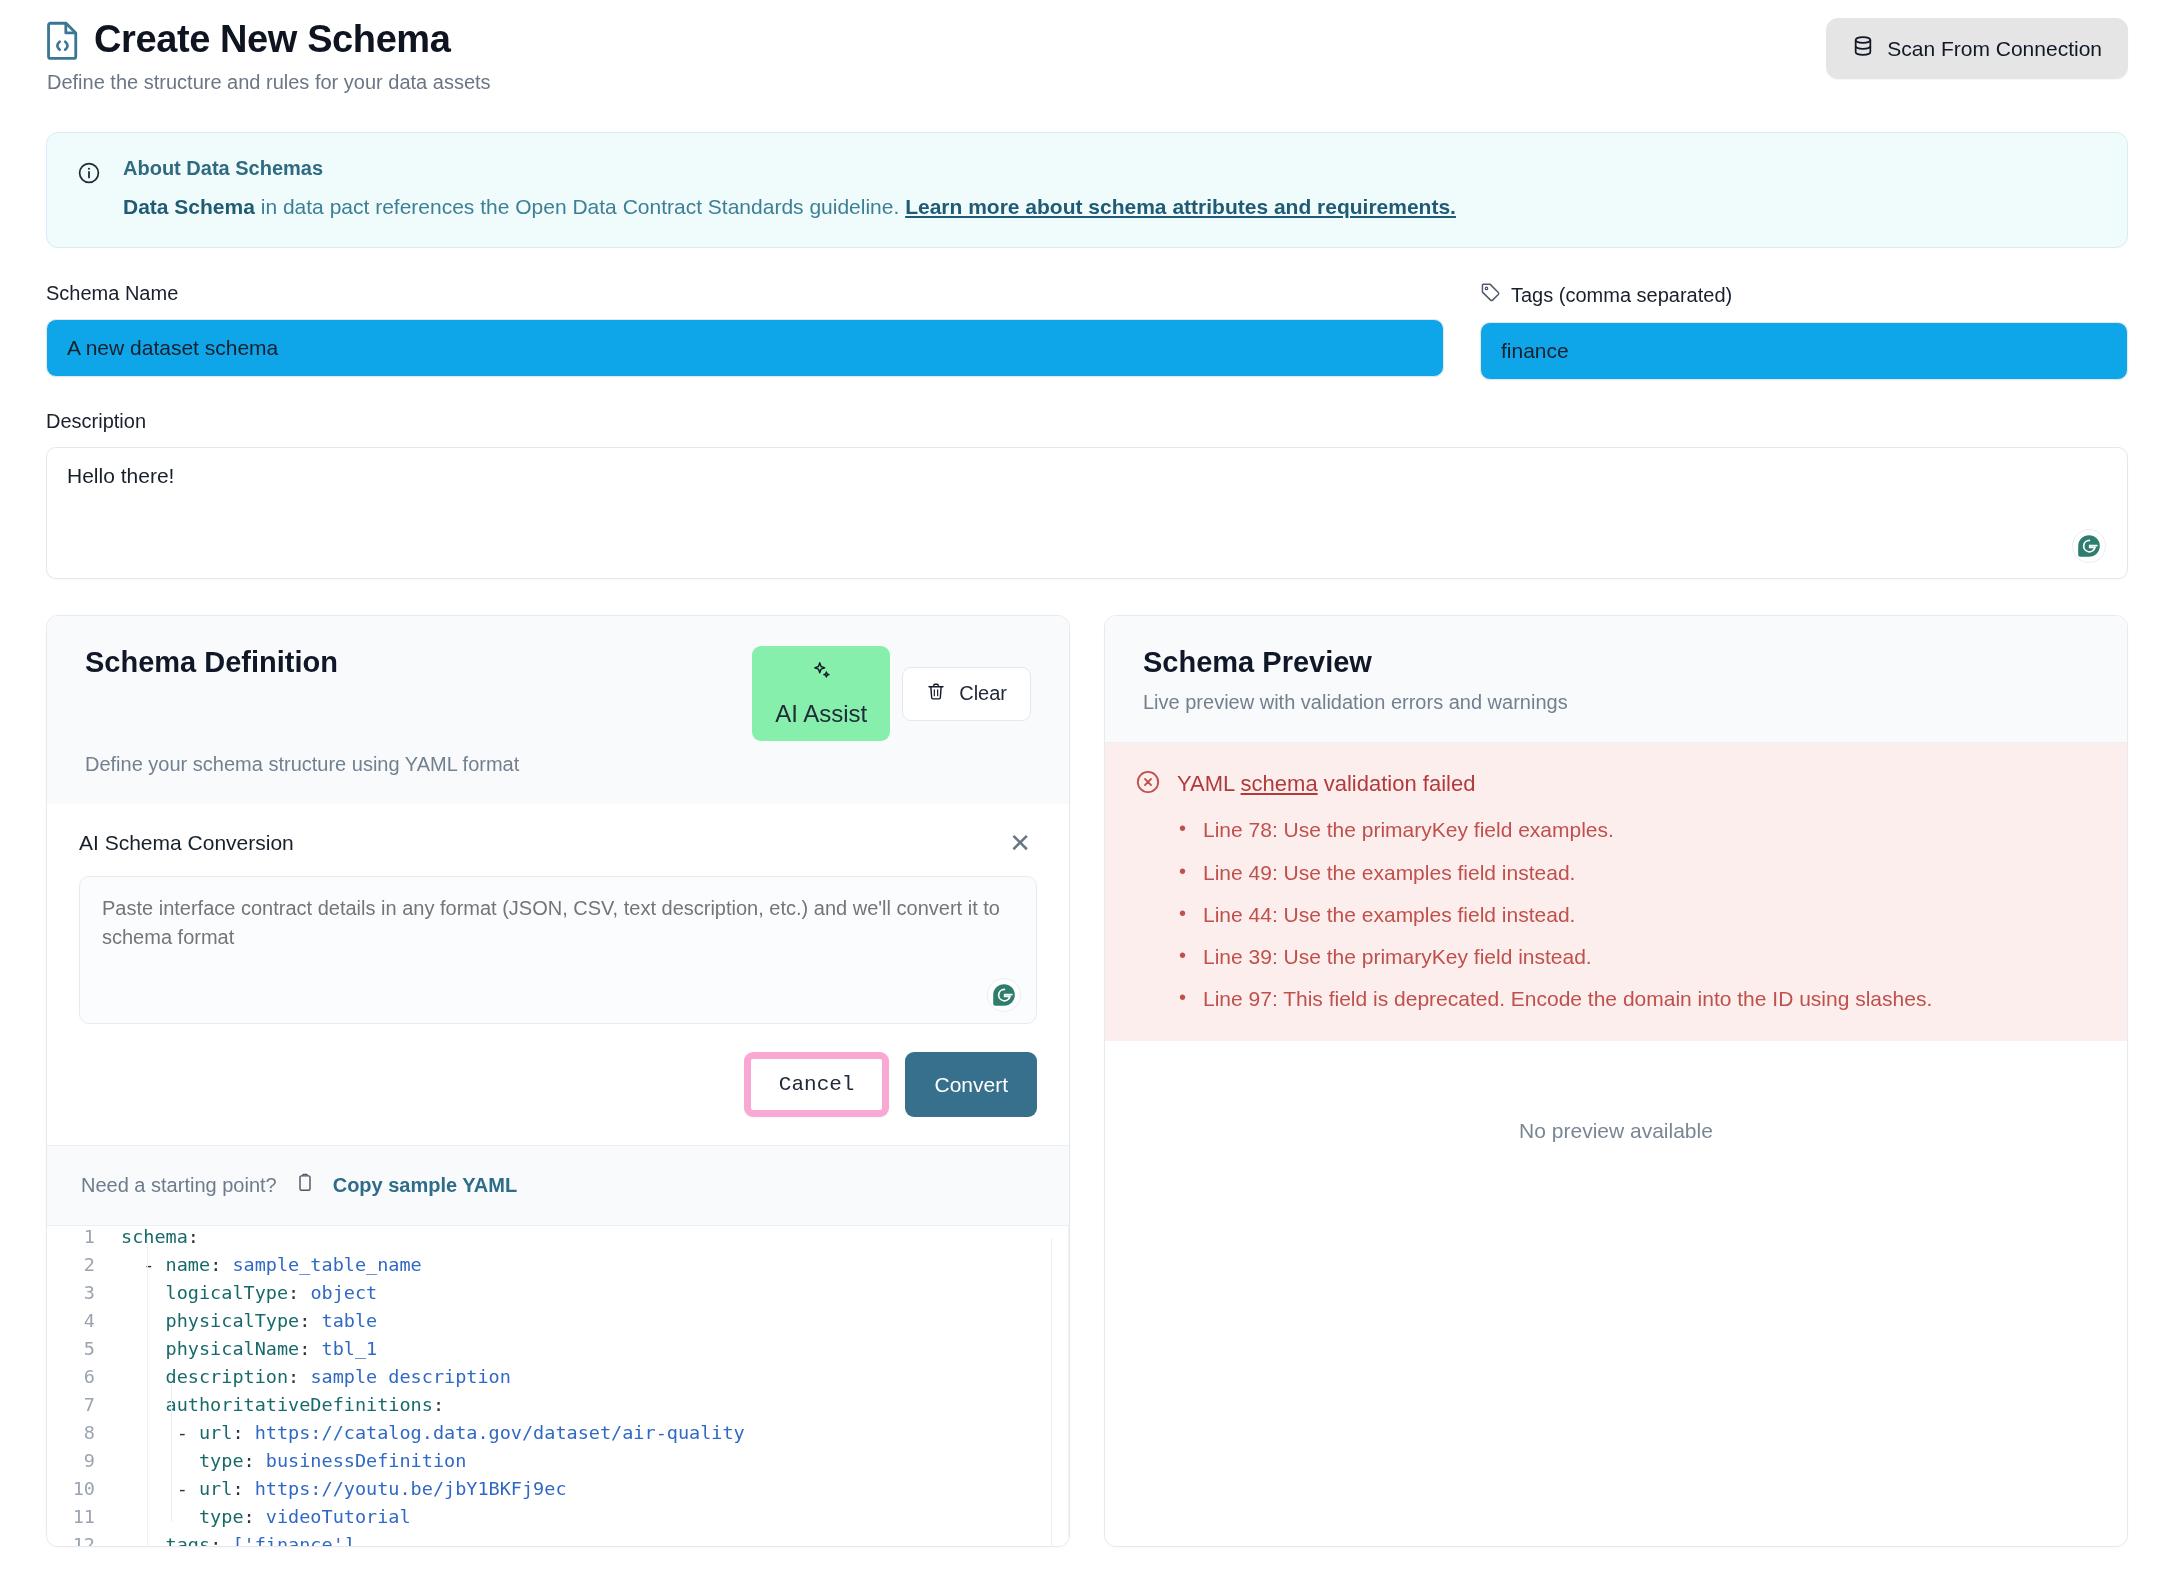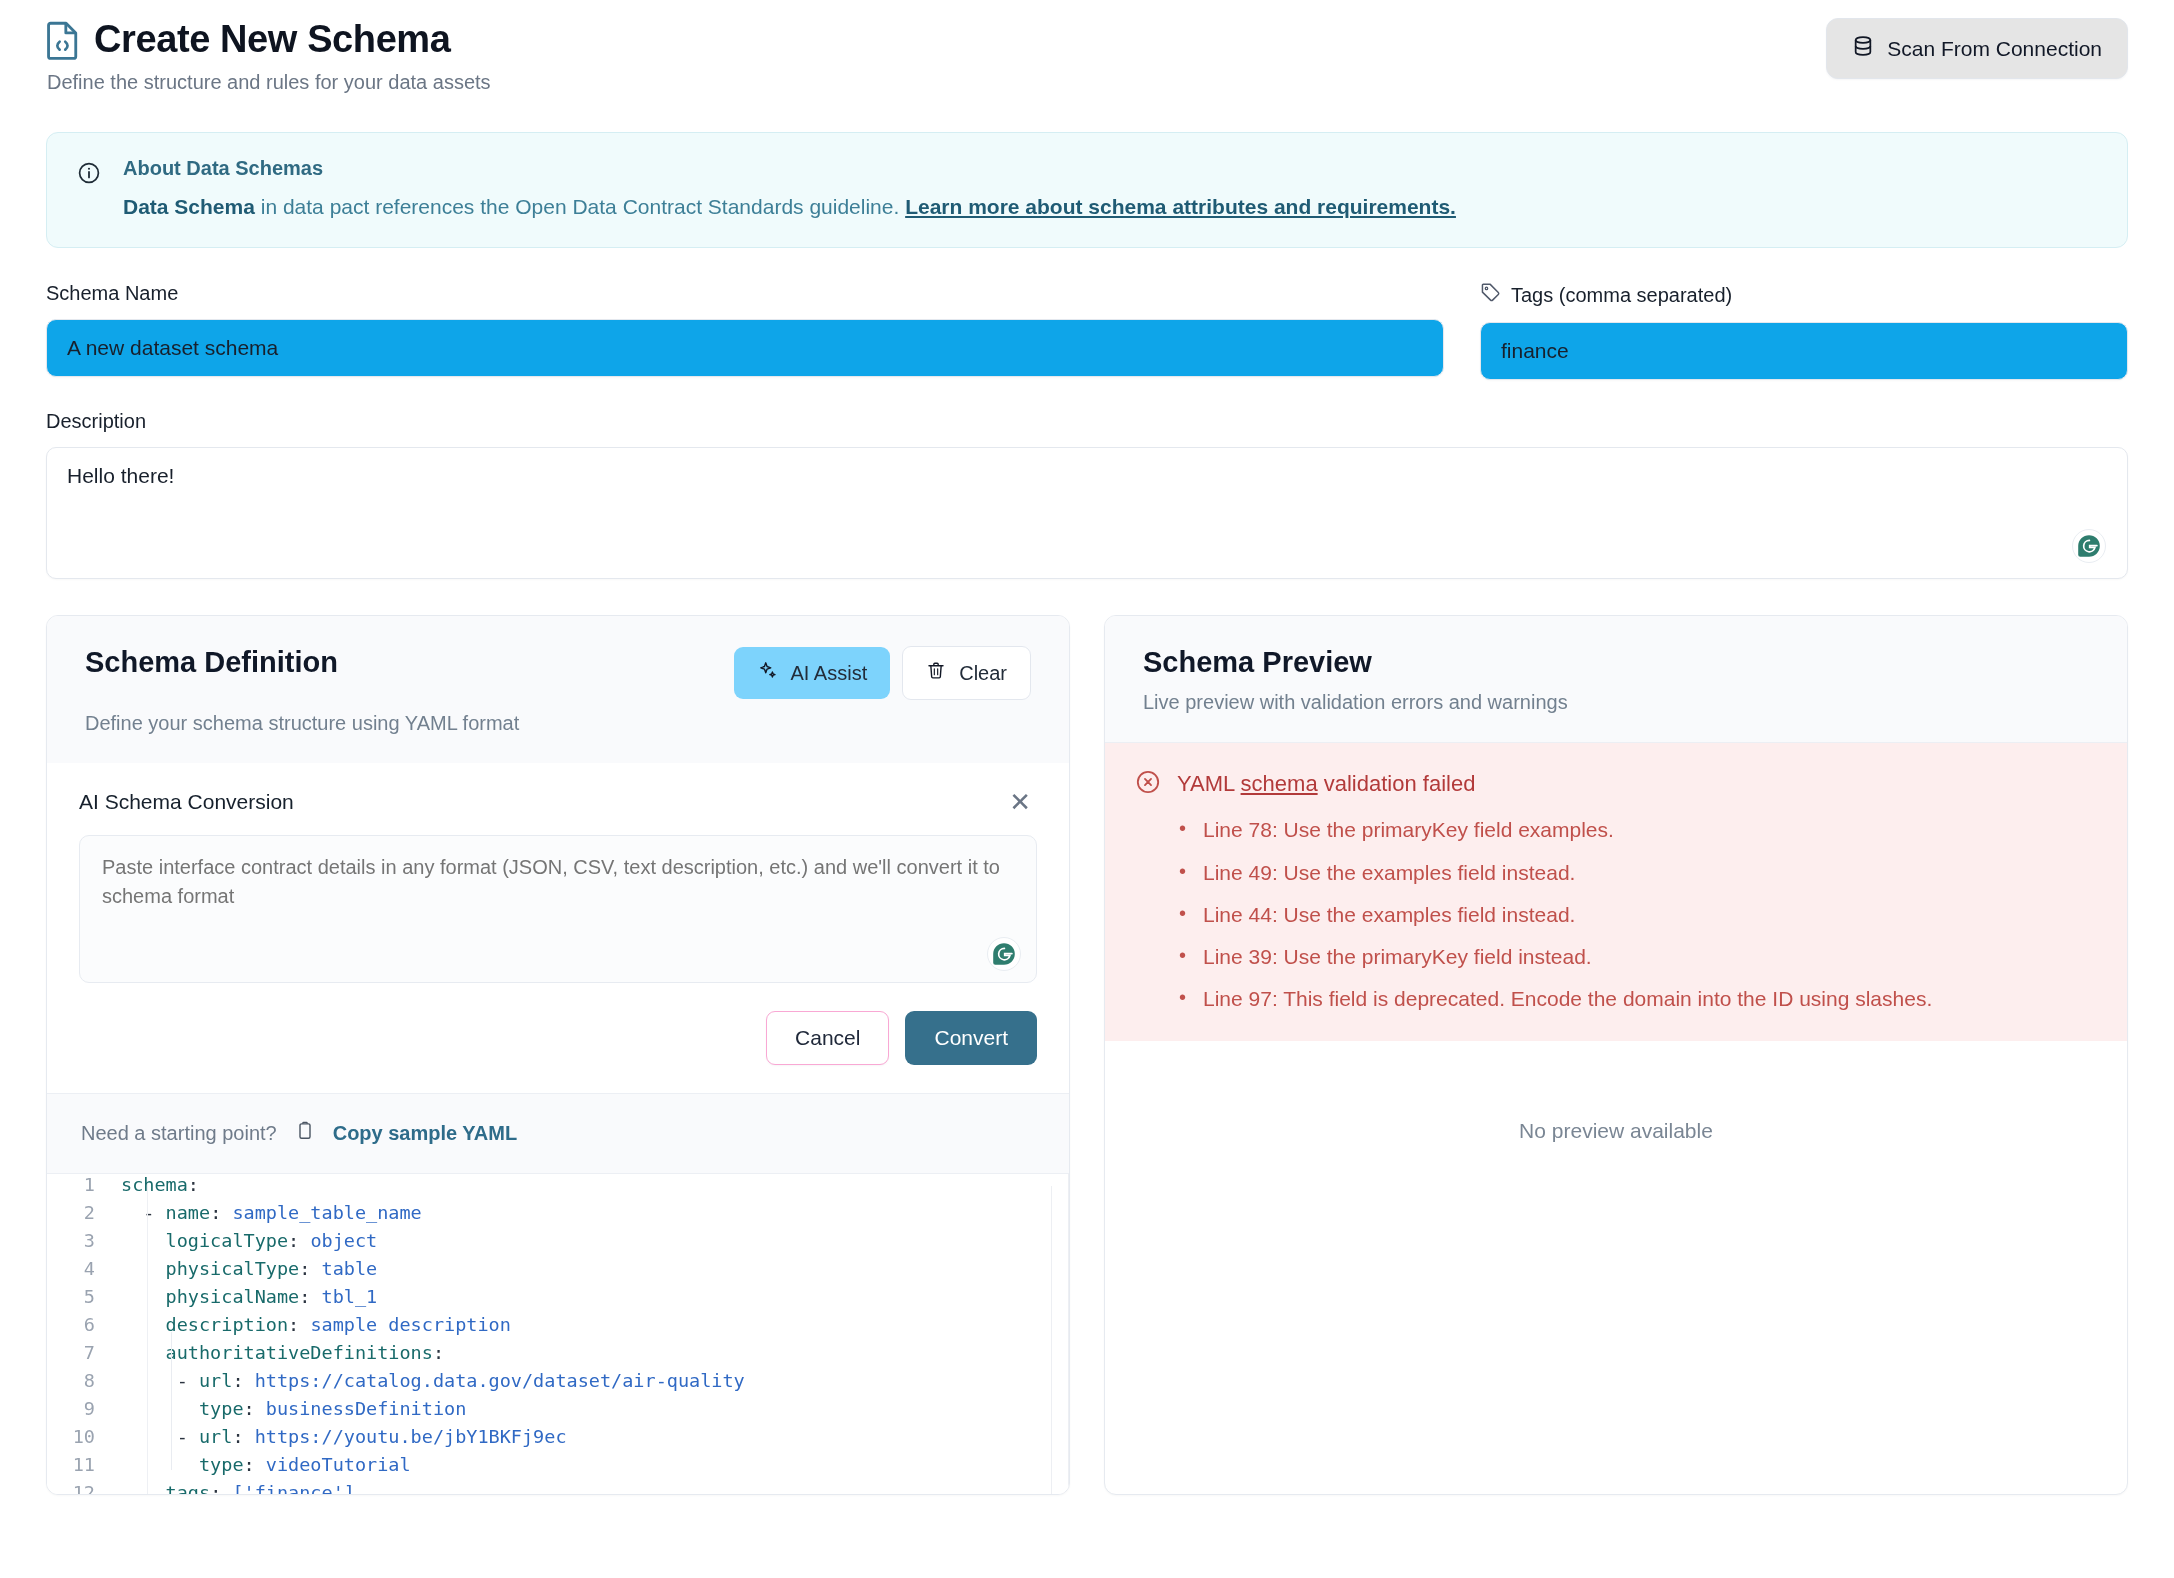--- a/index.html
+++ b/index.html
@@ -68,23 +68,23 @@
     background: #fff; overflow: hidden;
     box-shadow: 0 1px 2px rgba(16,24,40,.03);
   }
   .panel-head { background: #f9fafc; padding: 30px 38px 28px 38px; }
   .panel-head.bordered { border-bottom: 1px solid #eceff4; }
   .panel-head-top { display: flex; align-items: flex-start; justify-content: space-between; }
   .panel-title { font-size: 29px; font-weight: bold; color: #101828; }
   .panel-sub { font-size: 20px; color: #72808f; margin-top: 12px; }
   .head-actions { display: flex; gap: 12px; align-items: center; }
   .btn-ghost {
-    display: flex; align-items: center; gap: 13px; background: #7dd3fc;
-    border: none; border-radius: 9px; padding: 13px 23px; font-size: 20px;
-    color: #222c39; cursor: pointer; font-family: inherit;
+    display: flex; align-items: center; gap: 13px; background: #86efac;
+    border: none; border-radius: 9px; padding: 13px 23px; font-size: 24px;
+    color: #222c39; cursor: pointer; font-family: inherit; flex-direction: column;
   }
   .btn-outline {
     display: flex; align-items: center; gap: 13px; background: #fff;
     border: 1px solid #e3e7ee; border-radius: 9px; padding: 13px 23px;
     font-size: 20px; color: #222c39; cursor: pointer; font-family: inherit;
   }
 
   
   .ai-box { padding: 26px 32px 28px 32px; border-bottom: 1px solid #eceff4; background:#fff; }
   .ai-head { display: flex; align-items: center; justify-content: space-between; }
@@ -92,22 +92,22 @@
   .ai-close { font-size: 26px; color: #6a7585; cursor: pointer; line-height: 1; padding: 0 6px; }
   .ai-textarea-wrap { position: relative; margin-top: 20px; }
   .ai-textarea {
     width: 100%; height: 148px; border: 1px solid #e7ebf1; border-radius: 10px;
     background: #fbfcfd; padding: 17px 22px; font-size: 20px; color: #8c96a4;
     font-family: inherit; resize: none; line-height: 1.45;
   }
   .gram-ai { right: 16px; bottom: 16px; }
   .ai-actions { display: flex; justify-content: flex-end; gap: 16px; margin-top: 24px; }
   .btn-cancel {
-    background: #fff; border: 1px solid #f9a8d4; border-radius: 9px;
-    padding: 14px 28px; font-size: 21px; color: #20293a; cursor: pointer; font-family: Liberation Sans, sans-serif;
+    background: #fff; border: 7px solid #f9a8d4; border-radius: 9px;
+    padding: 14px 28px; font-size: 21px; color: #20293a; cursor: pointer; font-family: Liberation Mono, monospace;
     box-shadow: 0 1px 2px rgba(16,24,40,.04);
   }
   .btn-convert {
     background: #36708c; border: none; border-radius: 9px;
     padding: 15px 29px; font-size: 21px; color: #fff; cursor: pointer; font-family: inherit;
   }
 
   
   .start-bar {
     display: flex; align-items: center; gap: 18px; padding: 26px 34px;

